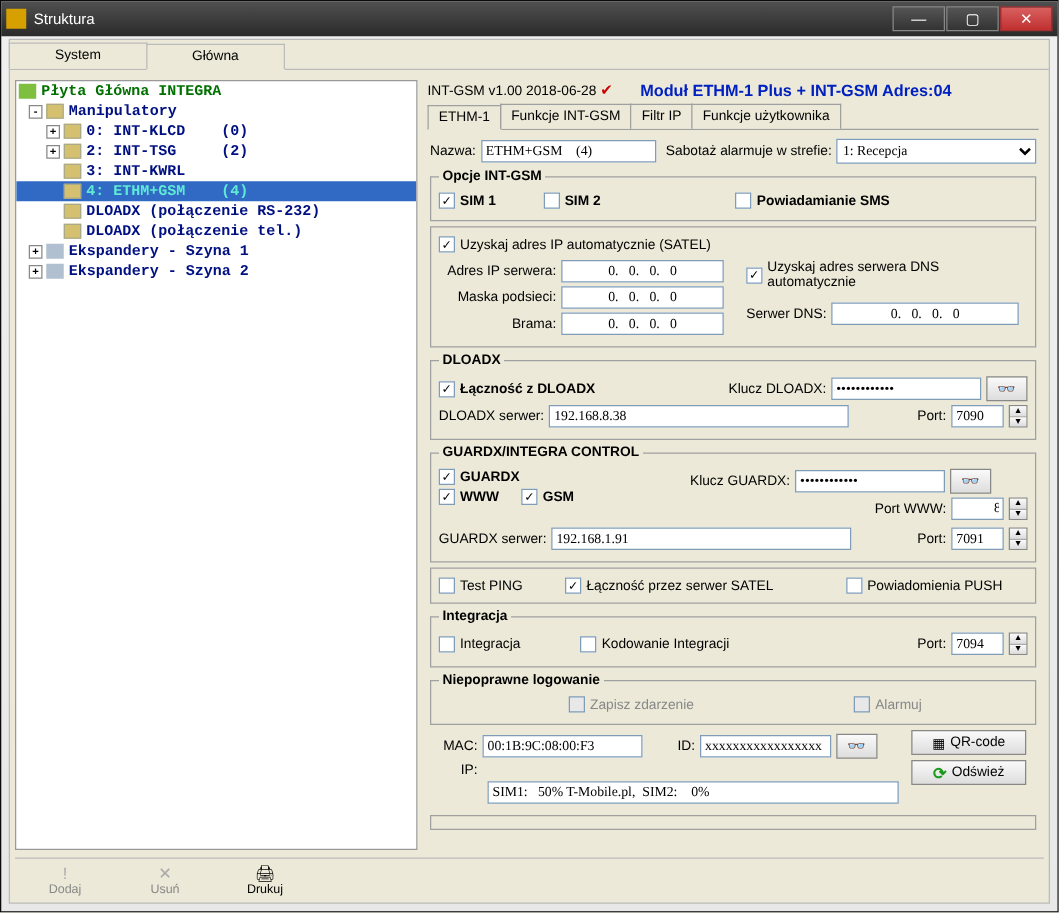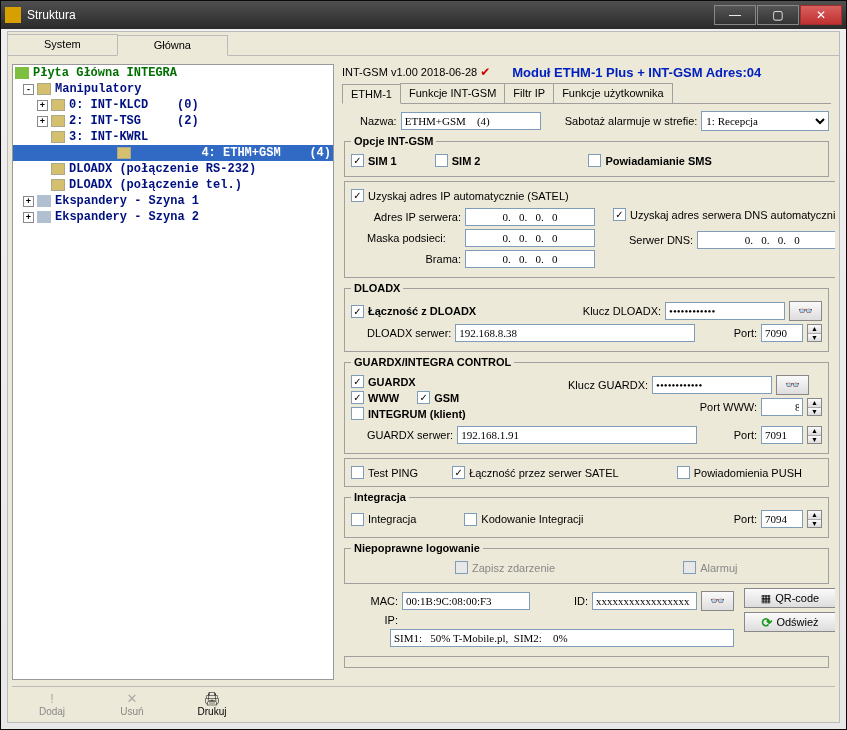--- a/index.html
+++ b/index.html
@@ -88,22 +88,21 @@
     font-weight: bold;
   }
   .tree-row {
     display: flex;
     align-items: center;
     padding: 1px 2px;
     white-space: pre;
   }
   .tree-row.selected {
     background: #316ac5;
-    color: #ffffff;
-    justify-content: space-between;
+    color: #5eead4;
   }
   .tree-indent { display:inline-block; }
   .tree-exp {
     width: 11px; height: 11px;
     border: 1px solid #888;
     display: inline-flex;
     align-items: center; justify-content: center;
     font-size: 9px; line-height: 9px;
     margin-right: 3px;
     background: #fff;
@@ -142,21 +141,21 @@
     padding: 3px 8px;
     border: 1px solid #a0a0a0;
     border-bottom: none;
     background: #ece9d8;
     margin-right: -1px;
     cursor: pointer;
   }
   .sub-tab.active { background: #ece9d8; border-bottom:1px solid #ece9d8; position:relative; top:1px;}
   .form-area { padding: 4px 6px; }
   .row { display:flex; align-items:center; margin: 3px 0; gap:4px; }
-  .lbl { white-space: nowrap; margin-left: 16px; }
+  .lbl { white-space: nowrap; }
   .txt {
     border: 1px solid #7f9db9;
     background: #fff;
     height: 18px;
     padding: 1px 3px;
     font-family: Tahoma;
     font-size: 11px;
   }
   .sel {
     border: 1px solid #7f9db9;
@@ -311,21 +310,21 @@
                   <span>Uzyskaj adres IP automatycznie (SATEL)</span>
                 </label>
             </div>
             <div style="display:flex; gap:18px;">
               <div>
                 <div class="row">
                     <span class="lbl" style="width:94px;text-align:right">Adres IP serwera:</span>
                     <input class="ipcell" value="0.   0.   0.   0" style="">
                   </div>
                 <div class="row">
-                    <span class="lbl" style="width:94px;text-align:left">Maska podsieci:</span>
+                    <span class="lbl" style="width:94px;text-align:right">Maska podsieci:</span>
                     <input class="ipcell" value="0.   0.   0.   0" style="">
                   </div>
                 <div class="row">
                     <span class="lbl" style="width:94px;text-align:right">Brama:</span>
                     <input class="ipcell" value="0.   0.   0.   0" style="">
                   </div>
               </div>
               <div>
                 <div class="row">
                     <label class="chk">
@@ -380,26 +379,20 @@
                   <label class="chk">
                       <span class="chkbox">✓</span>
                       <span class="bold">WWW</span>
                     </label>
                   <span style="width:10px"></span>
                   <label class="chk">
                       <span class="chkbox">✓</span>
                       <span class="bold">GSM</span>
                     </label>
                 </div>
-                <div class="row">
-                    <label class="chk">
-                      <span class="chkbox"></span>
-                      <span class="bold">INTEGRUM (klient)</span>
-                    </label>
-                  </div>
               </div>
               <div style="width:270px">
                 <div class="row">
                   <span class="lbl">Klucz GUARDX:</span>
                   <input class="txt" style="width: 120px;" value="••••••••••••">
                   <span class="btn glasses">👓</span>
                 </div>
                 <div class="row">
                   <span style="flex:1"></span>
                   <span class="lbl">Port WWW:</span>

